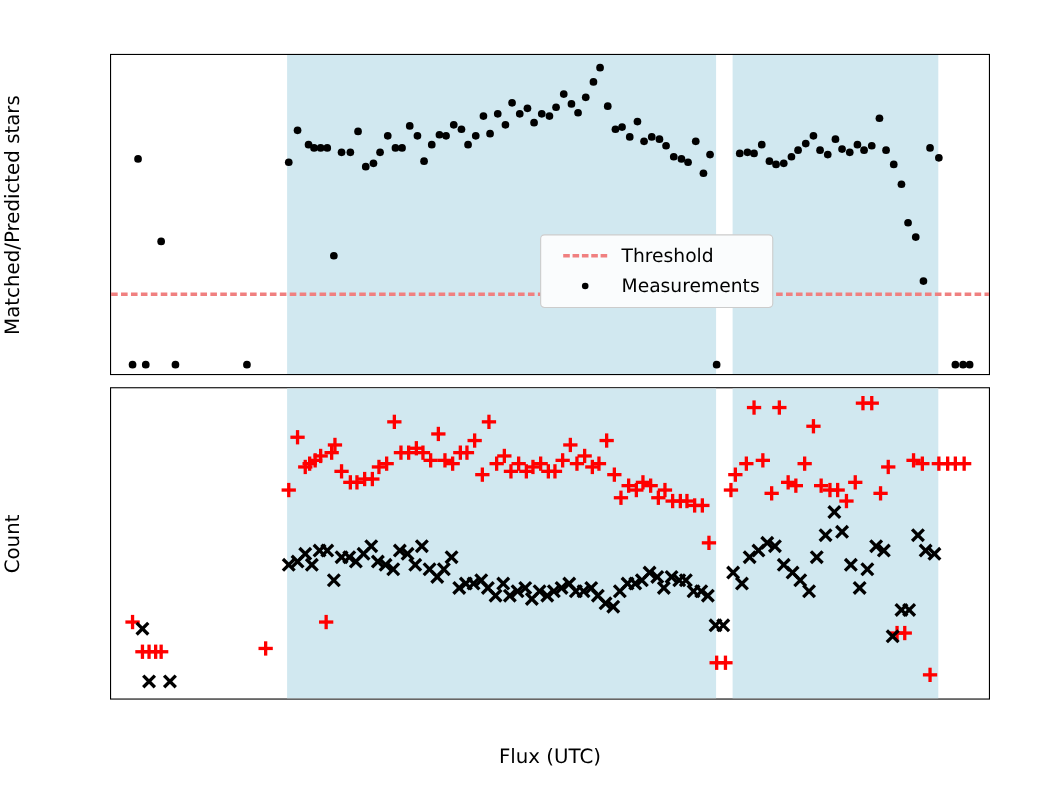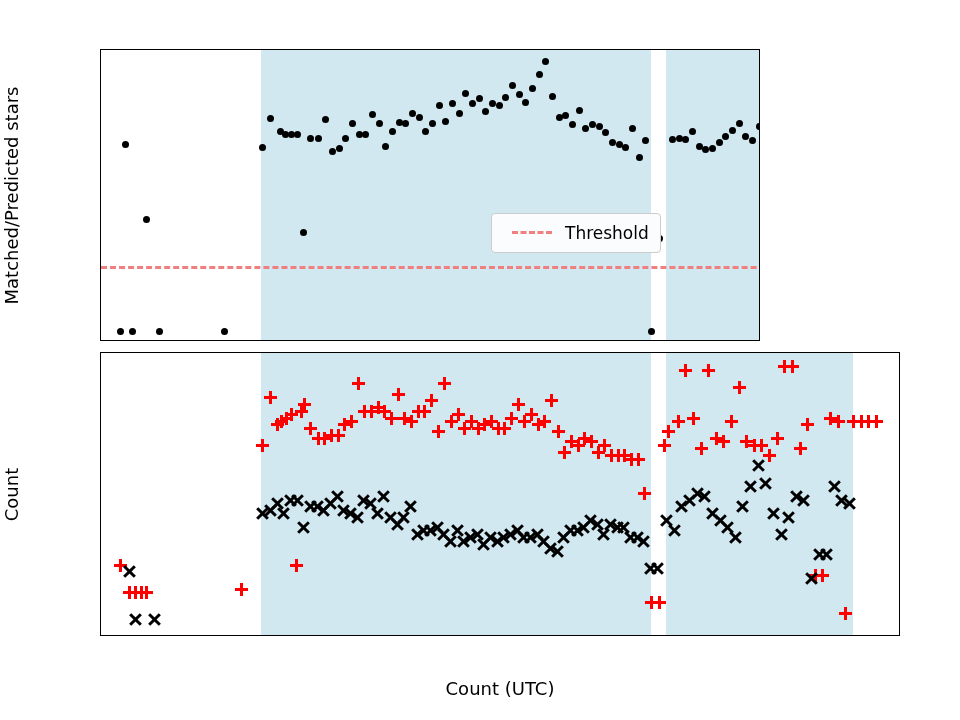--- a/index.html
+++ b/index.html
@@ -7,21 +7,21 @@
   #fig{position:relative;width:960px;height:720px;background:#ffffff;}
 
   
   #title{
     position:absolute;left:0;top:16px;width:960px;text-align:center;
     font-size:21px;color:#000;letter-spacing:0.1px;
   }
 
   
   .axes{position:absolute;box-sizing:border-box;border:1.5px solid #000;background:transparent;overflow:hidden;}
-  #ax-top{left:100px;top:49px;width:660px;height:292px;}
+  #ax-top{left:100px;top:49px;width:800px;height:292px;}
   #ax-bot{left:100px;top:352px;width:800px;height:284px;}
 
   .band{position:absolute;top:0;bottom:0;background:#d1e8f0;}
 
   .plotlayer{position:absolute;left:0;top:0;right:0;bottom:0;}
 
   
   #threshold{
     position:absolute;left:0;width:800px;height:0;
     border-top:3px dashed #f08080;
@@ -75,21 +75,21 @@
 
 <div id="fig">
 
 
   <div id="ytitle-top">
     <span>Matched/Predicted stars</span>
   </div>
   <div id="ytitle-bot">
     <span>Count</span>
   </div>
-  <div id="xtitle">Count (UTC)</div>
+  <div id="xtitle">Flux (UTC)</div>
 
   <div class="axes" id="ax-top">
     <div class="plotlayer" id="bands-top">
         <div class="band" style="left: 160px; width: 390.476px; background: rgb(209, 232, 240);"></div>
         <div class="band" style="left: 564.762px; width: 187.619px; background: rgb(209, 232, 240);"></div>
       </div>
     <div id="threshold" style="top: 215.712px;"></div>
     <div class="plotlayer" id="pts-top">
         <div class="dot" style="left: 19.0476px; top: 281.477px;"></div>
         <div class="dot" style="left: 24.7619px; top: 94.7027px;"></div>
@@ -205,20 +205,26 @@
         <div class="tick-x" style="left: 693.333px;"></div>
         <div class="tick-x" style="left: 788.571px;"></div>
       </div>
 
     <div class="legend" id="legend-top">
       <div class="legend-row">
         <span class="legend-key">
             <span class="key-dash"></span>
           </span>
         <span class="legend-text">Threshold</span>
+      </div>
+      <div class="legend-row">
+        <span class="legend-key">
+            <span class="key-dot"></span>
+          </span>
+        <span class="legend-text">Measurements</span>
       </div>
     </div>
   </div>
 
   <div class="axes" id="ax-bot">
     <div class="plotlayer" id="bands-bot">
         <div class="band" style="left: 160px; width: 390.476px; background: rgb(209, 232, 240);"></div>
         <div class="band" style="left: 564.762px; width: 187.619px; background: rgb(209, 232, 240);"></div>
       </div>
     <div class="plotlayer" id="pts-bot">

